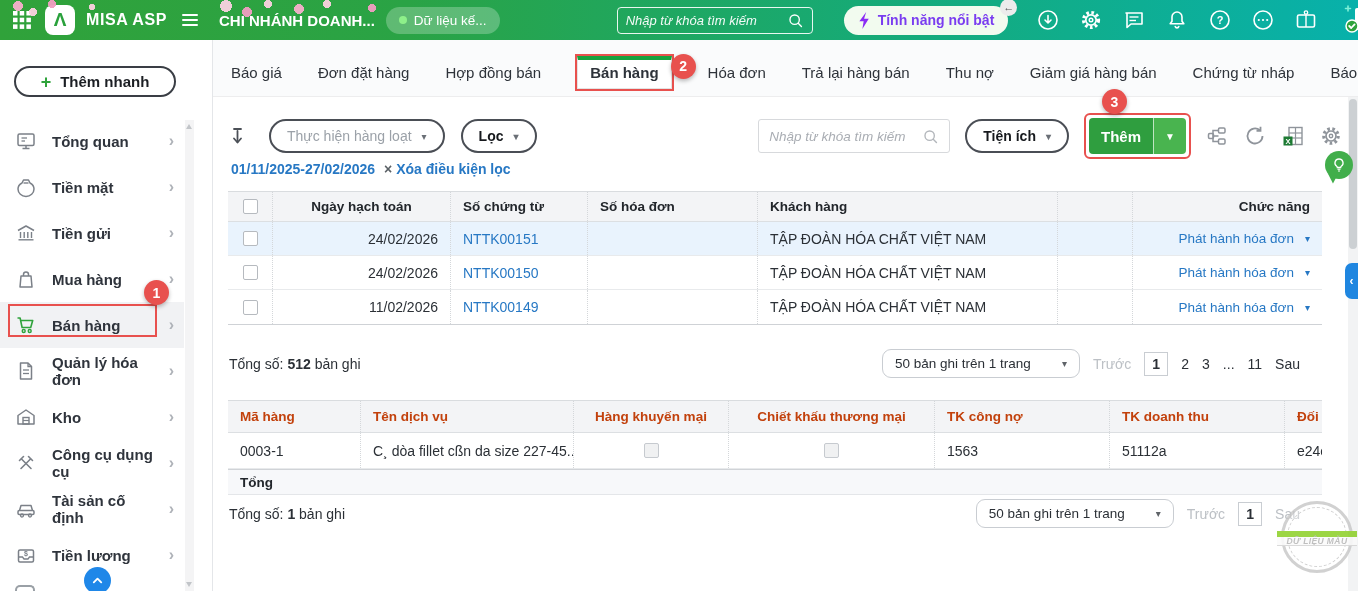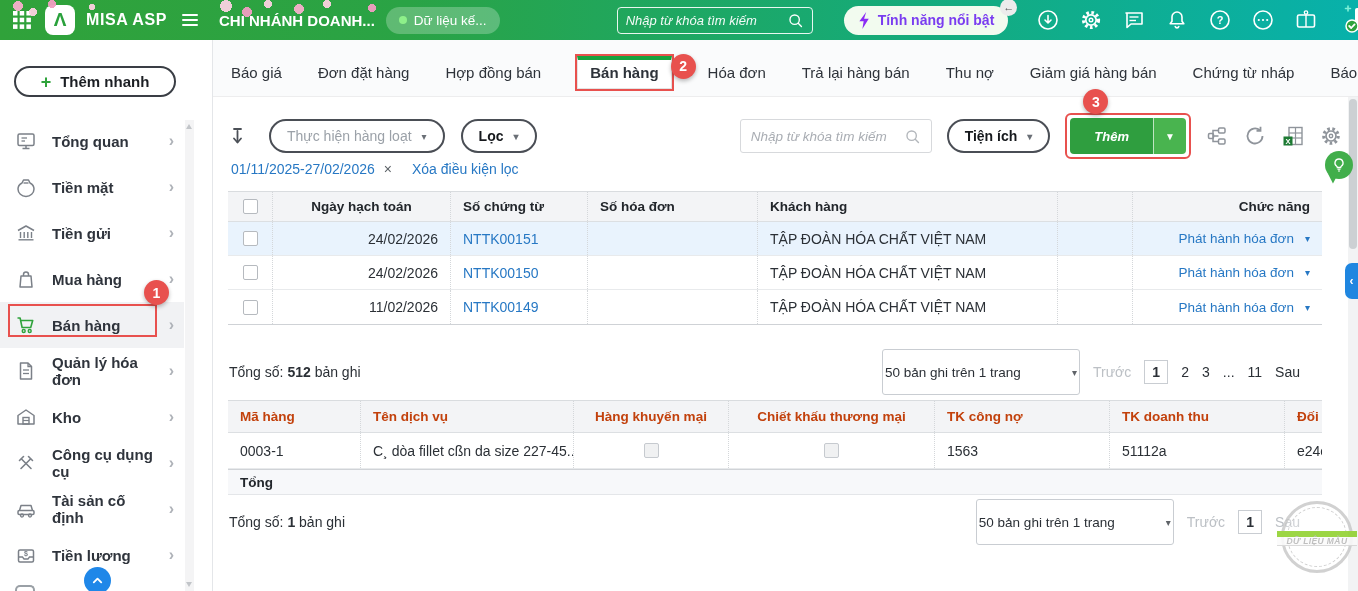--- a/index.html
+++ b/index.html
@@ -74,29 +74,29 @@
   .pill{flex:none;height:34px;border:2px solid #4a4e55;border-radius:18px;background:#fff;display:flex;align-items:center;gap:10px;padding:0 16px;font-size:14px;font-family:inherit;cursor:pointer;color:#16191d;}
   .pill .caret{font-size:10px;color:#6a6f76;}
   .pill.disabled{color:#9ba1a8;}
   .pill.bold{font-weight:bold;}
   .tright{margin-left:auto;display:flex;align-items:center;gap:15px;}
   .tsearch{flex:none;width:192px;height:34px;border:1px solid #d7d9dc;border-radius:3px;display:flex;align-items:center;padding:0 10px;gap:6px;color:#b2b6bb;}
   .tsearch input{flex:1;min-width:0;border:none;outline:none;font-size:13.5px;font-style:italic;color:#555;font-family:inherit;}
   .tsearch input::placeholder{color:#a9adb3;font-style:italic;}
   .add-wrap{position:relative;flex:none;border:2px solid #e8514e;padding:3px;border-radius:6px;}
   .add-btn{display:flex;height:36px;border-radius:4px;overflow:hidden;cursor:pointer;}
-  .add-main{background:#2f9e3f;color:#fff;font-weight:bold;font-size:13px;display:flex;align-items:center;padding:0 24px;font-style:italic;}
+  .add-main{background:#2f9e3f;color:#fff;font-weight:bold;font-size:15px;display:flex;align-items:center;padding:0 12px;}
   .add-caret{width:33px;background:#49b44f;color:#fff;display:flex;align-items:center;justify-content:center;font-size:10px;border-left:1px solid rgba(255,255,255,.65);}
   .badge3{position:absolute;left:16px;top:-26px;z-index:4;}
   .ticons{display:flex;align-items:center;gap:16px;color:#8f949b;}
   .tic{width:22px;height:22px;cursor:pointer;}
   .bulb-bubble{position:absolute;right:5px;top:54px;width:28px;height:28px;border-radius:50%;background:#41ae4b;display:flex;align-items:center;justify-content:center;z-index:5;cursor:pointer;}
   .bulb-bubble:after{content:"";position:absolute;left:2px;bottom:-4px;width:0;height:0;border-left:7px solid transparent;border-right:2px solid transparent;border-top:8px solid #41ae4b;transform:rotate(14deg);}
 
-  .filterrow{position:absolute;top:64px;left:18px;display:flex;align-items:center;gap:20px;font-size:14px;}
+  .filterrow{position:absolute;top:64px;left:18px;display:flex;align-items:center;gap:4px;font-size:14px;font-weight:bold;}
   .frange{color:#2778c4;display:flex;gap:9px;align-items:center;cursor:pointer;}
   .fx{color:#5b6166;font-size:14px;cursor:pointer;}
   .fclear{color:#2778c4;cursor:pointer;}
 
   
   .mtable{position:absolute;top:94px;left:15px;width:1094px;border-top:1px solid #d9dcdf;border-bottom:1px solid #cfd2d6;font-size:14px;color:#2b3036;}
   .mtr{display:flex;height:34px;border-bottom:1px solid #e8eaec;background:#fff;}
   .mtr:last-child{border-bottom:none;}
   .mtr.hd{height:30px;background:#f3f4f6;border-bottom:1px solid #dcdfe2;font-weight:bold;font-size:13.5px;color:#22262b;}
   .mtr.sel{background:#e9f3fd;}
@@ -114,21 +114,21 @@
   .cb.gray{background:#f0f1f2;border-color:#c6cacf;}
   .link{color:#2778c4;cursor:pointer;}
   .action-link{color:#2778c4;font-weight:normal;font-size:13.5px;display:flex;align-items:center;gap:11px;cursor:pointer;}
   .bcaret{font-size:10px;}
 
   .pager{position:absolute;left:16px;right:58px;display:flex;align-items:center;font-size:14px;color:#2b3036;}
   .pager1{top:252px;}
   .pager2{top:402px;}
   .ptotal b{font-weight:bold;}
   .pright{margin-left:auto;display:flex;align-items:center;gap:13px;}
-  .psel{width:198px;height:46px;border:1px solid #c9cdd2;border-radius:3px;display:flex;align-items:center;padding:0 2px;font-size:13.5px;cursor:pointer;background:#fff;}
+  .psel{width:198px;height:29px;border:1px solid #c9cdd2;border-radius:9px;display:flex;align-items:center;padding:0 12px;font-size:13.5px;cursor:pointer;background:#fff;}
   .psel .caret{margin-left:auto;font-size:10px;color:#5f6368;}
   .pnav{cursor:pointer;}
   .pnav.off{color:#bcc0c5;cursor:default;}
   .pcur{min-width:24px;height:24px;border:1px solid #c9cdd2;display:flex;align-items:center;justify-content:center;font-weight:bold;background:#fff;}
   .pg{cursor:pointer;}
 
   .dtable{position:absolute;top:303px;left:15px;width:1094px;overflow:hidden;border-top:1px solid #d9dcdf;font-size:14px;color:#2b3036;}
   .dtr{display:flex;height:36px;background:#fff;border-bottom:1px solid #e8eaec;width:1120px;}
   .dtr.hd{height:32px;background:#f3f4f6;border-bottom:1px solid #dcdfe2;font-weight:bold;font-size:13.5px;color:#c2410c;}
   .dtd{display:flex;align-items:center;padding:0 12px;border-right:1px dotted #d4d7da;overflow:hidden;white-space:nowrap;}

